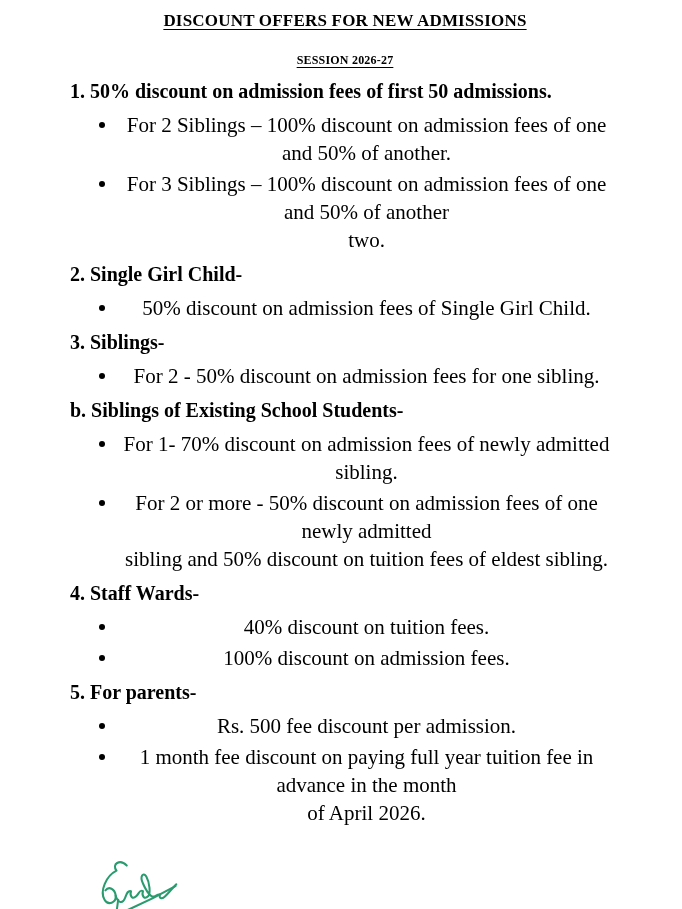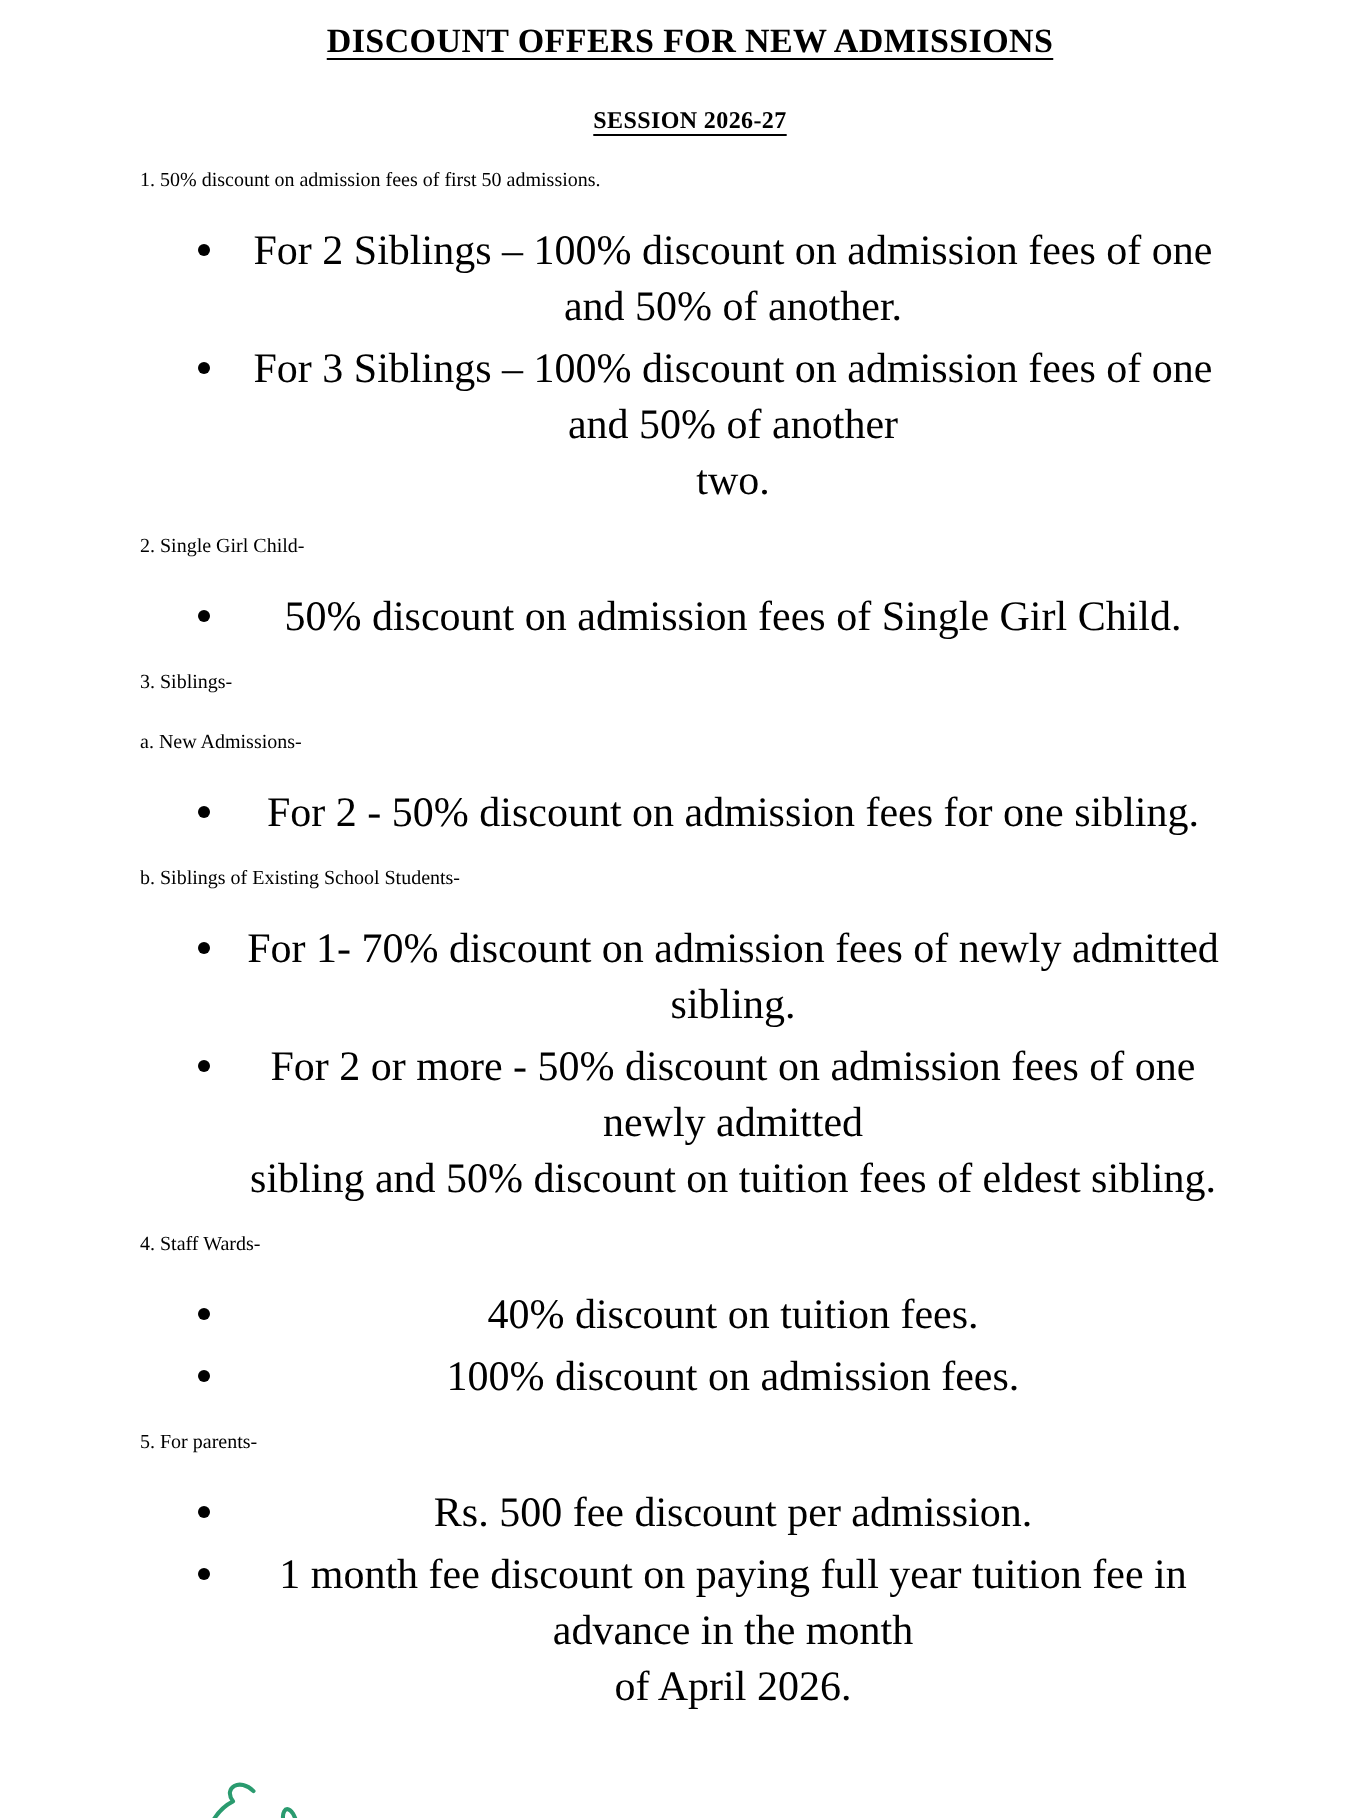--- a/index.html
+++ b/index.html
@@ -30,23 +30,23 @@
     font-size: 12px;
     line-height: 21px;
     font-weight: bold;
     text-align: center;
     text-decoration: underline;
     text-underline-offset: 3px;
     letter-spacing: 0.2px;
   }
   .sec-heading {
     margin: 10px 0 0 0;
-    font-size: 10px;
+    font-size: 20px;
     line-height: 20px;
-    font-weight: normal;
+    font-weight: bold;
   }
   ul.bullets {
     list-style: none;
     margin: 10px 0 0 0;
     padding: 0;
   }
   li.bullet {
     position: relative;
     padding-left: 43px;
     margin: 0 0 3px 0;
@@ -99,21 +99,20 @@
     <ul class="bullets">
       <li class="bullet">50% discount on admission fees of Single Girl Child.</li>
     </ul>
   </div>
 
   <div>
     <p class="sec-heading">3. Siblings-</p>
   </div>
 
   <div>
-    <p class="sec-heading">a. New Admissions-</p>
     <ul class="bullets">
       <li class="bullet">For 2 - 50% discount on admission fees for one sibling.</li>
     </ul>
   </div>
 
   <div>
     <p class="sec-heading">b. Siblings of Existing School Students-</p>
     <ul class="bullets">
       <li class="bullet">For 1- 70% discount on admission fees of newly admitted sibling.</li>
       <li class="bullet">For 2 or more - 50% discount on admission fees of one newly admitted

